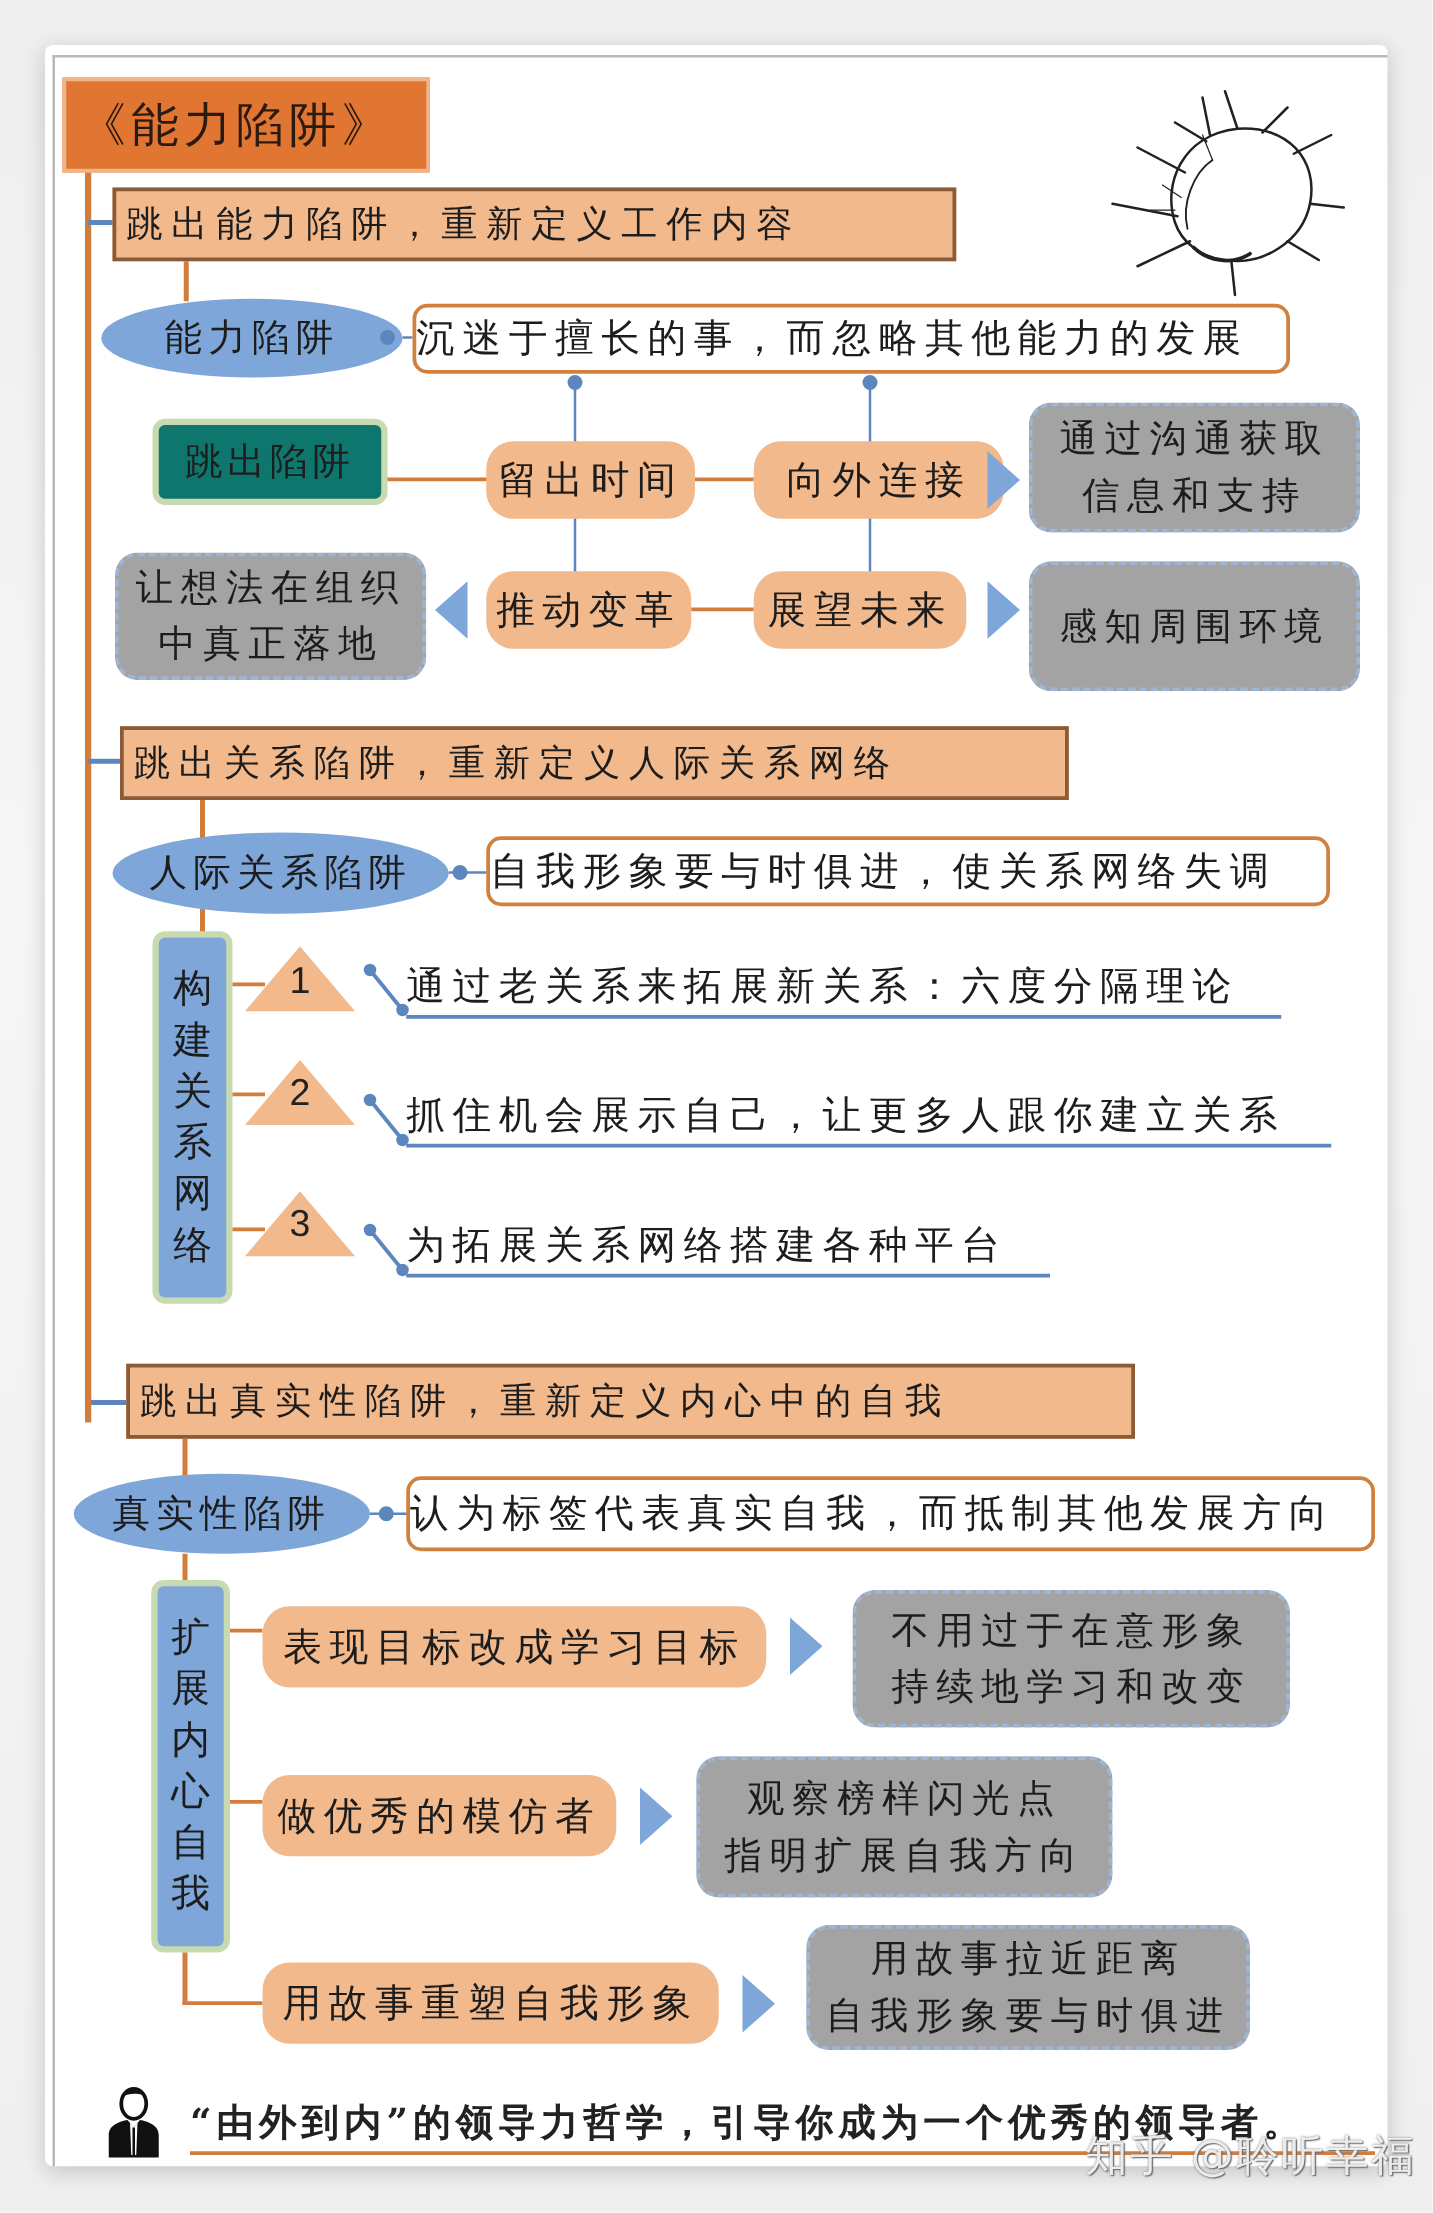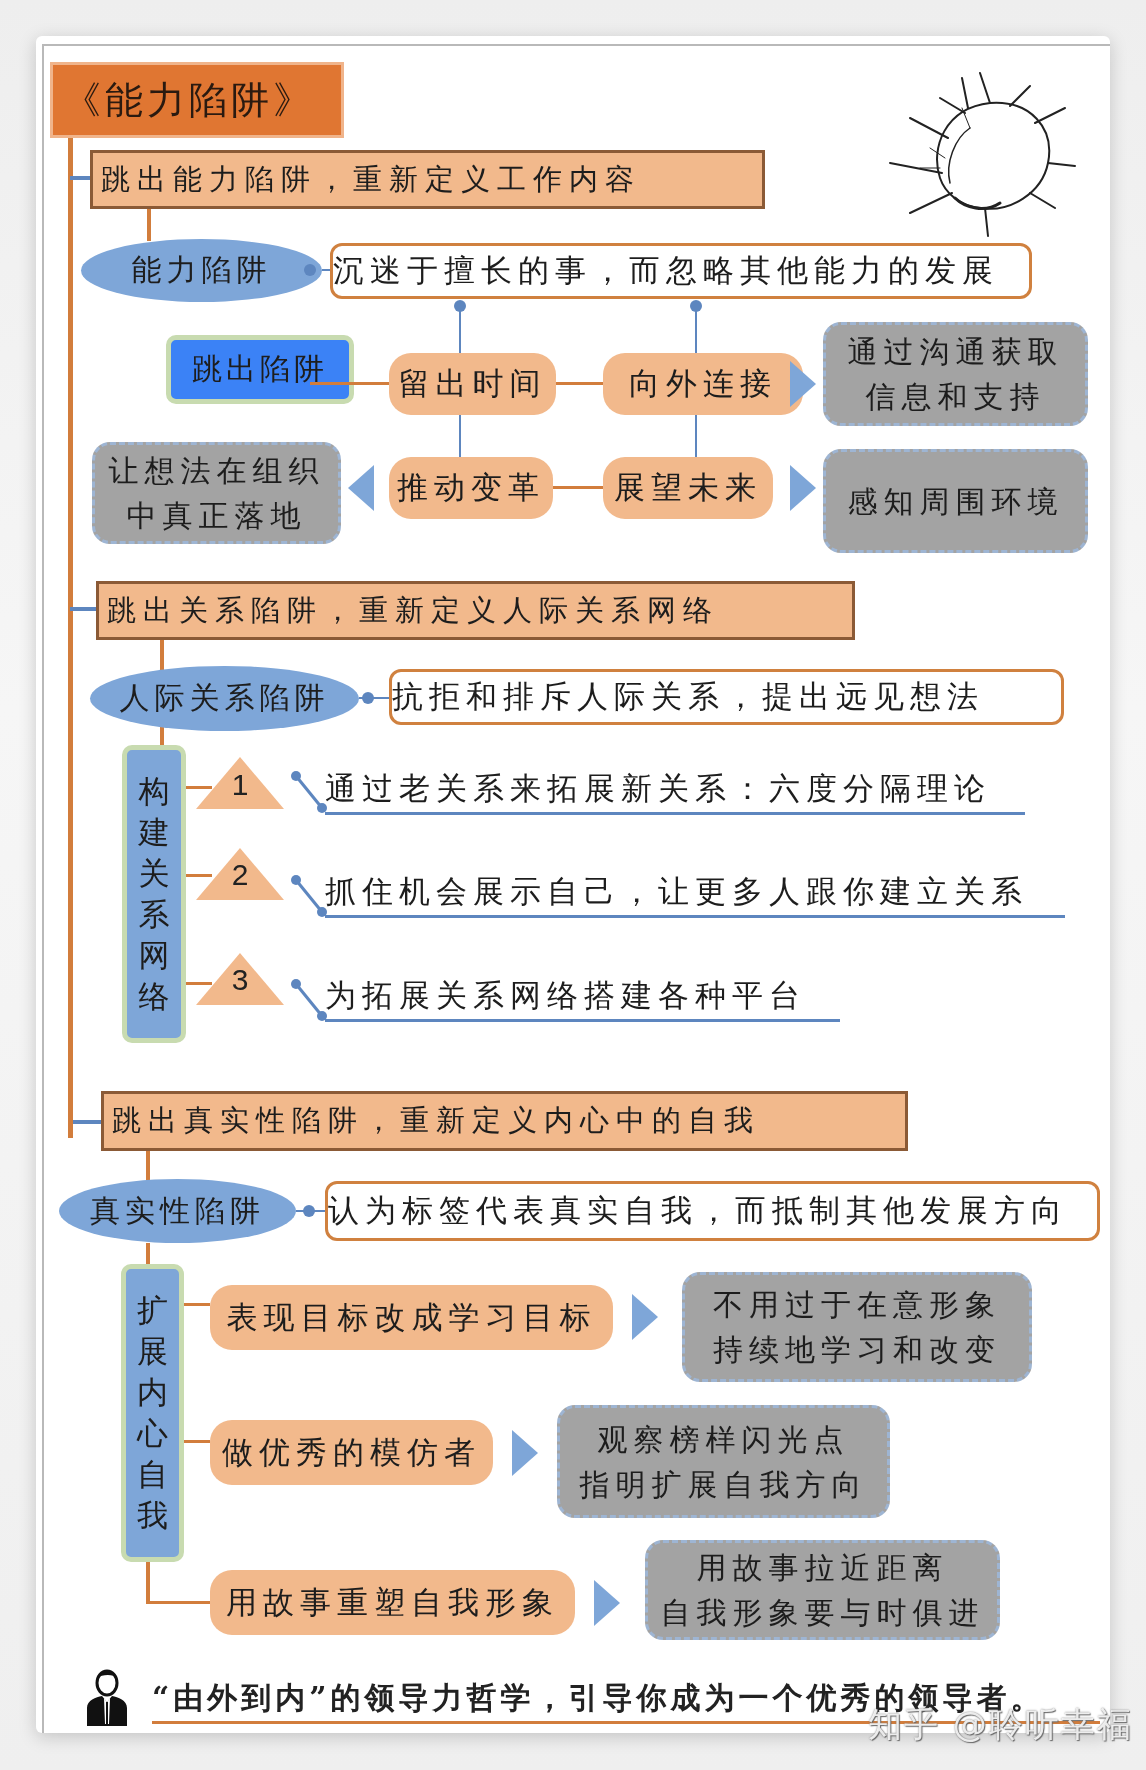--- a/index.html
+++ b/index.html
@@ -33,24 +33,23 @@
     background:#7ea6d8; border-radius:50%;
     font-size:30px; display:flex; align-items:center; justify-content:center;
     letter-spacing:5px;
   }
   .desc-box {
     background:#fff; border:3px solid #d0813f; border-radius:12px;
     font-size:31px; display:flex; align-items:center; padding-left:0;
     letter-spacing:6px; white-space:nowrap;
   }
   .blue-box {
-    background:#3b82f6; border:5px solid #c8dbb0; border-radius:10px;
+    background:#0f766e; border:5px solid #c8dbb0; border-radius:10px;
     font-size:30px; display:flex; align-items:center; justify-content:center;
     letter-spacing:4px;
-    margin-left:44px;
   }
   .vbox {
     background:#7ea6d8; border:5px solid #c8dbb0; border-radius:10px;
     font-size:31px; display:flex; flex-direction:column; align-items:center; justify-content:center;
     line-height:1.32;
   }
   .peach {
     background:#f2b98c; border-radius:22px;
     font-size:31px; display:flex; align-items:center; justify-content:center;
     letter-spacing:6px; white-space:nowrap;
@@ -144,21 +143,21 @@
 <div class="abs arrow-r" style="left:790px; top:465px;"></div>
 <div class="abs dashed" style="left:823px; top:449px; width:265px; height:104px;">
   <span>感知周围环境</span>
 </div>
 
 <div class="abs section-header" style="left:96px; top:581px; width:759px; height:59px;">跳出关系陷阱，重新定义人际关系网络</div>
 <div class="abs line-o" style="left:160px; top:640px; width:4px; height:110px;"></div>
 <div class="abs ellipse" style="left:90px; top:666px; width:269px; height:65px;">人际关系陷阱</div>
 <div class="abs line-b" style="left:359px; top:697px; width:30px; height:2px;"></div>
 <div class="abs dot" style="left:362px; top:692px;"></div>
-<div class="abs desc-box" style="left:389px; top:669px; width:675px; height:56px;">抗拒和排斥人际关系，提出远见想法</div>
+<div class="abs desc-box" style="left:389px; top:669px; width:675px; height:56px;">自我形象要与时俱进，使关系网络失调</div>
 
 <div class="abs vbox" style="left:122px; top:745px; width:64px; height:298px;">
   <span>构</span>
   <span>建</span>
   <span>关</span>
   <span>系</span>
   <span>网</span>
   <span>络</span>
 </div>
 

